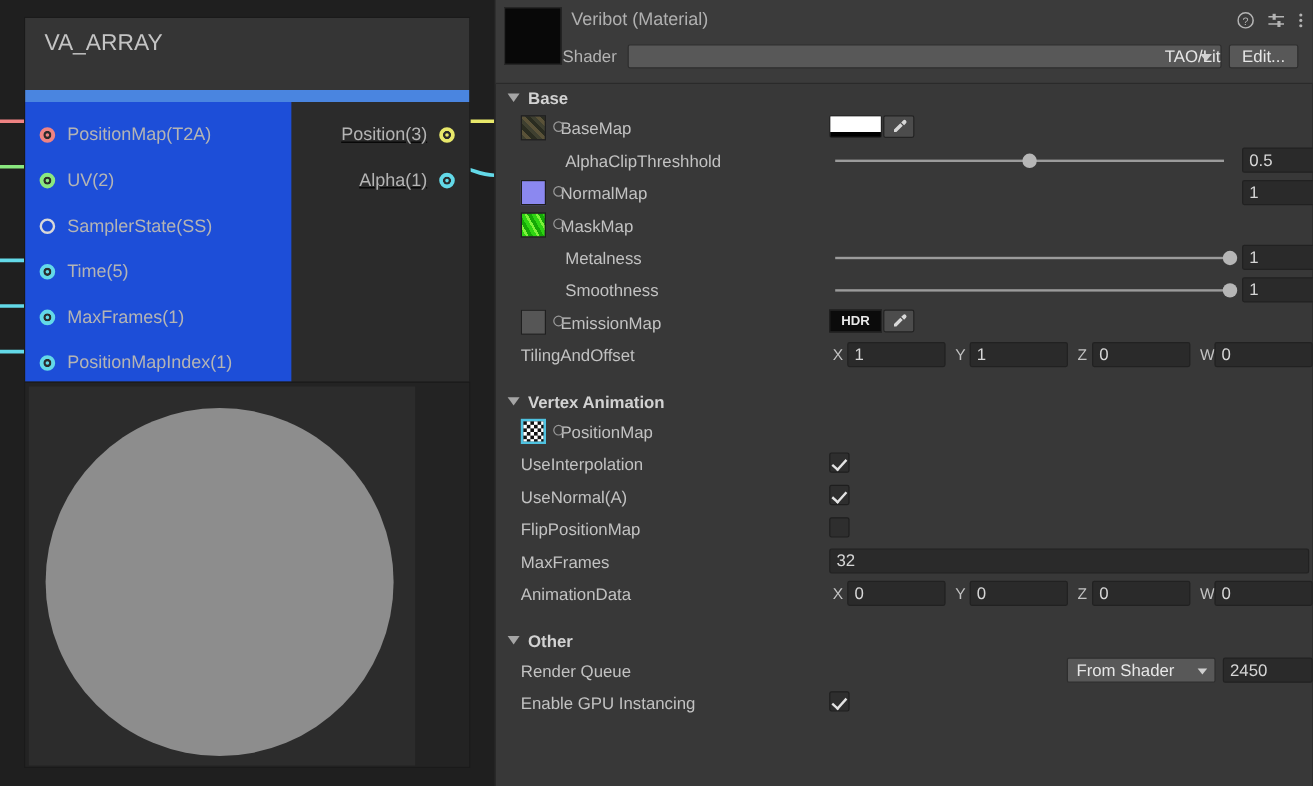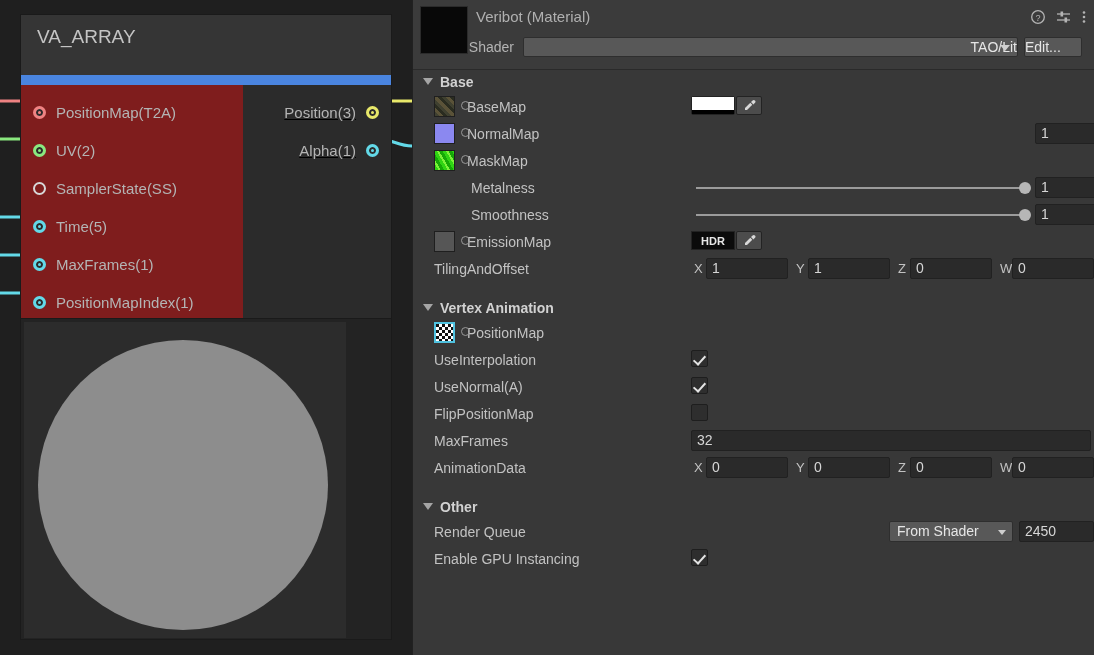--- a/index.html
+++ b/index.html
@@ -25,21 +25,21 @@
   }
   #sg-node-title {
     height: 60px; line-height: 44px;
     padding-left: 16px;
     color: #c4c4c4; font-size: 19px;
     background: #353535;
   }
   #sg-accent { height: 10px; background: #4a85e0; }
   #sg-ports { display: flex; }
   #sg-in {
-    width: 222px; background: #7f1d1d; padding: 8px 0 14px 0;
+    width: 222px; background: #1d4ed8; padding: 8px 0 14px 0;
   }
   #sg-out {
     flex: 1; background: #2b2b2b; padding: 8px 0 14px 0;
   }
   .port-row {
     height: 38px; display: flex; align-items: center; gap: 10px;
   }
   .port-row.out { justify-content: flex-end; padding-right: 12px; text-decoration: underline; }
   .port-row.in { padding-left: 12px; }
   .port-dot {
@@ -99,21 +99,21 @@
     color: #e6e6e6; font-size: 14px; line-height: 19px; padding-left: 7px; text-align: right;
   }
   #shader-dd .caret {
     position: absolute; right: 7px; top: 7px;
     border-left: 5px solid transparent; border-right: 5px solid transparent;
     border-top: 6px solid #cfcfcf;
   }
   #shader-edit {
     margin-left: 6px; width: 58px; height: 20px;
     background: #585858; border: 1px solid #2e2e2e; border-radius: 2px;
-    color: #e6e6e6; font-size: 14px; line-height: 19px; text-align: left;
+    color: #e6e6e6; font-size: 14px; line-height: 19px; text-align: center;
   }
 
   #insp-body { position: relative; }
 
   .foldout {
     display: flex; align-items: center; gap: 7px;
     height: 23px; padding-left: 10px;
     color: #d2d2d2; font-size: 14px; font-weight: bold;
   }
   .tri {
@@ -341,20 +341,30 @@
             </span>
           </span>
           <span class="eyedrop">
             <svg width="13" height="13" viewBox="0 0 13 13">
               <path d="M9.6 1.4a1.7 1.7 0 0 1 2.4 2.4L10.4 5.4 8 3zM7.3 3.7L9.3 5.7 4 11H2V9z" fill="#d8d8d8"></path>
             </svg>
           </span>
         </span>
       </div>
 
+      <div class="prop-row">
+        <span class="prop-label lbl-pad-1">AlphaClipThreshhold</span>
+        <span class="ctl-area">
+          <span class="slider-wrap">
+            <span class="slider-track"></span>
+            <span class="slider-knob" style="left:50%"></span>
+          </span>
+          <span class="numfield" style="left:344px;width:62px;">0.5</span>
+        </span>
+      </div>
 
       <div class="prop-row">
         <span class="tex-swatch" style="background:#8b88f0;"></span>
         <span class="radio-ico"></span>
         <span class="prop-label lbl-pad-tex">NormalMap</span>
         <span class="ctl-area">
           <span class="numfield" style="left:344px;width:62px;">1</span>
         </span>
       </div>
 

